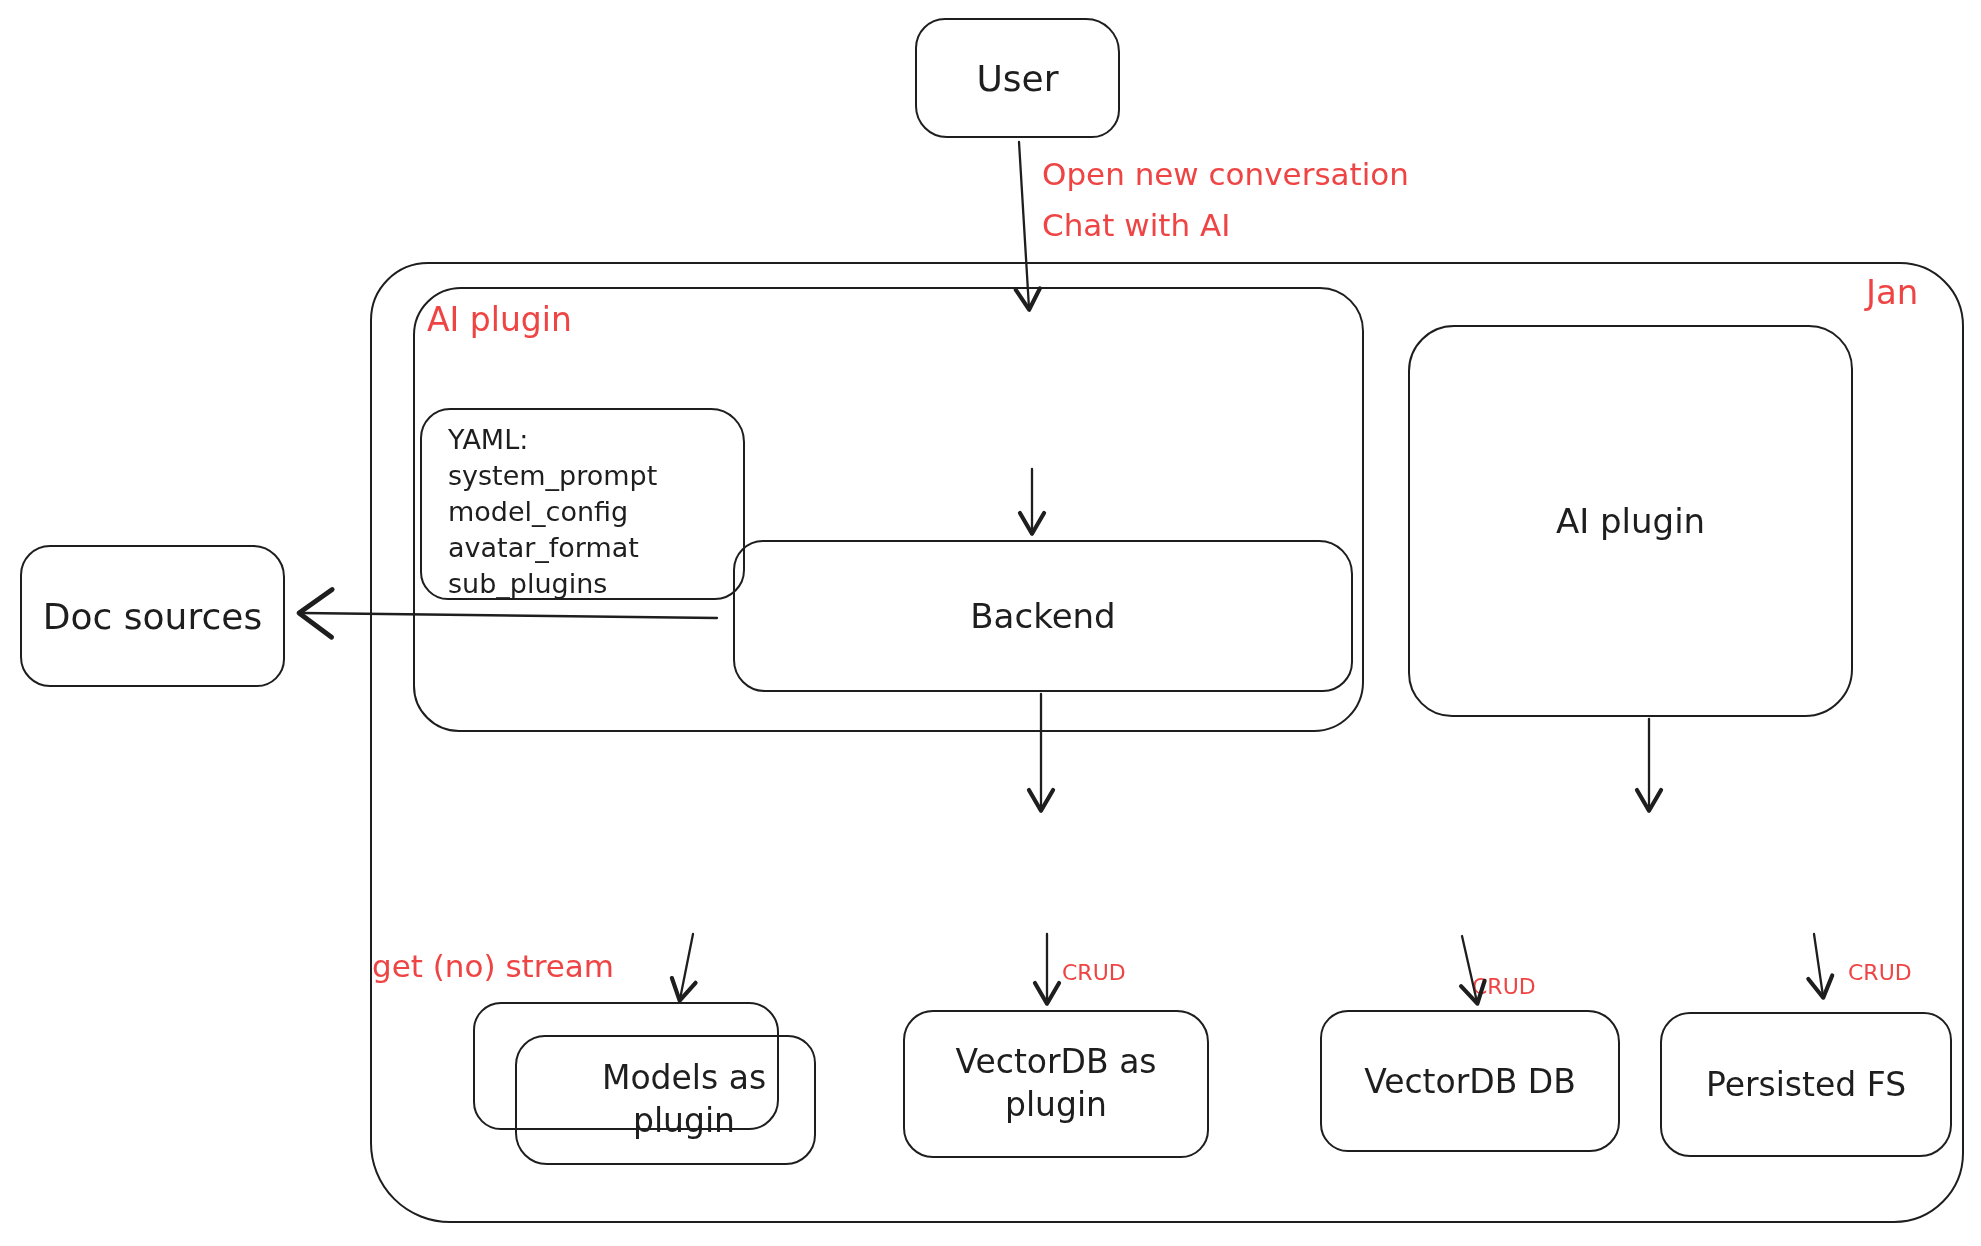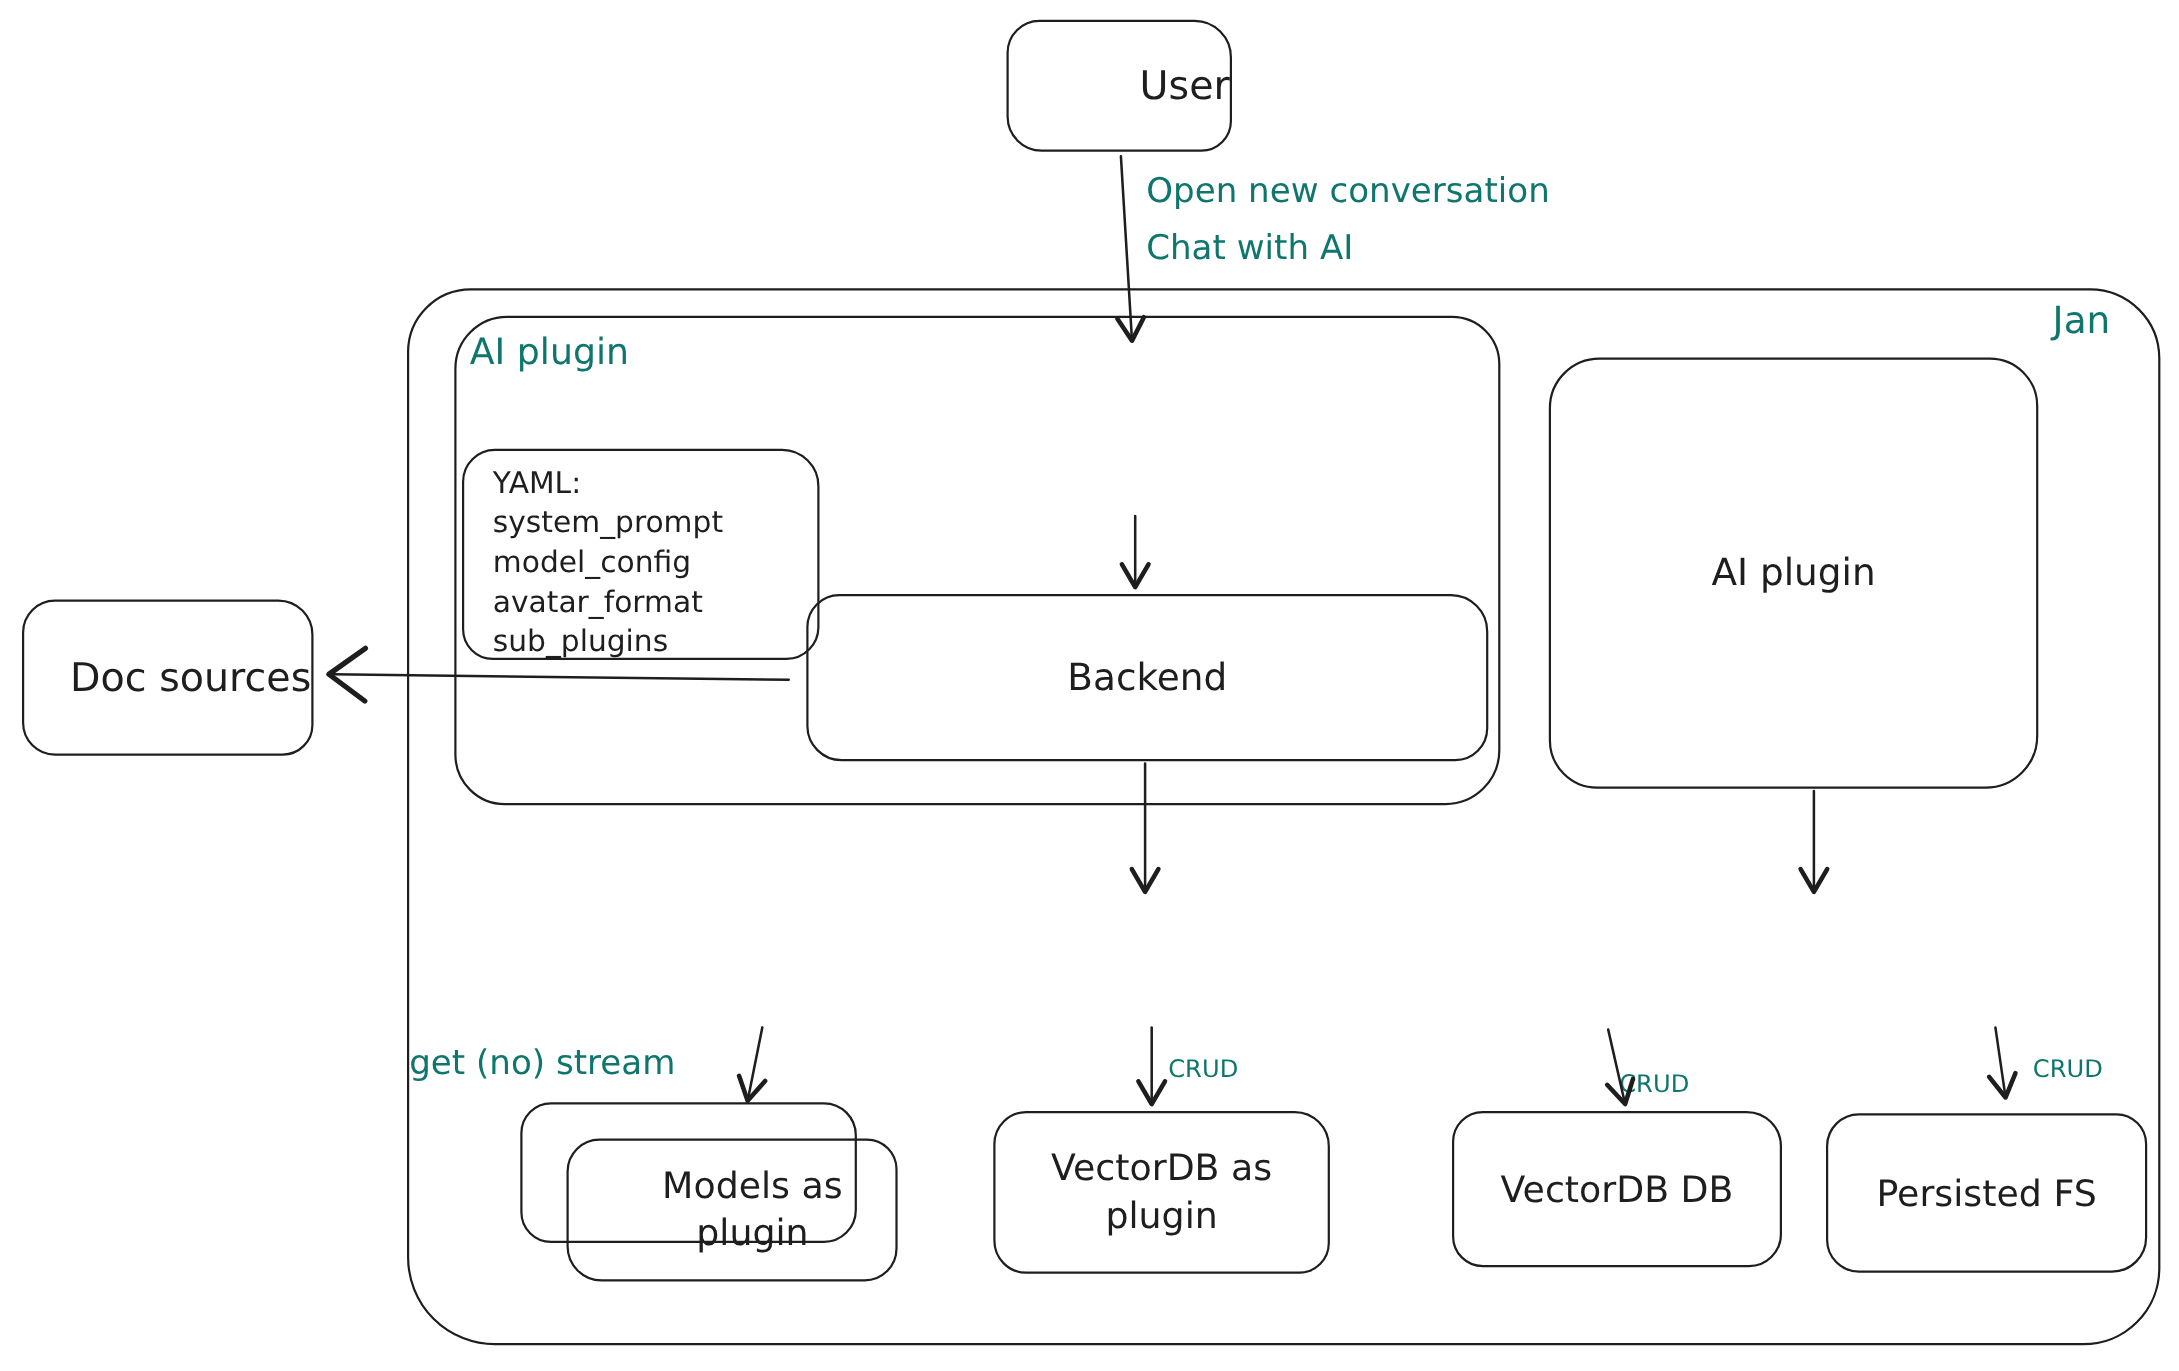--- a/index.html
+++ b/index.html
@@ -17,21 +17,21 @@
     overflow: hidden;
   }
   .box {
     position: absolute;
     border: 2.5px solid #1e1e1e;
     background: transparent;
     box-sizing: border-box;
   }
   .label {
     position: absolute;
-    color: #0f766e;
+    color: #ef4444;
     white-space: nowrap;
   }
   .center-label {
     display: flex;
     align-items: center;
     justify-content: center;
     text-align: center;
   }
   
   .user-box        { left: 915px;  top: 18px;   width: 205px;  height: 120px; border-radius: 30px 34px 28px 32px; }
@@ -42,21 +42,21 @@
   .backend-box     { left: 733px;  top: 540px;  width: 620px;  height: 152px; border-radius: 30px 34px 30px 32px; }
   .ai-plugin-box   { left: 1408px; top: 325px;  width: 445px;  height: 392px; border-radius: 46px 44px 48px 44px; }
   .doc-sources-box { left: 20px;   top: 545px;  width: 265px;  height: 142px; border-radius: 30px 32px 28px 30px; }
   .jan-core-box    { left: 535px;  top: 817px;  width: 1333px; height: 115px; border-radius: 28px 30px 32px 28px; }
   .models-back     { left: 473px;  top: 1002px; width: 306px;  height: 128px; border-radius: 28px 30px 30px 28px; }
   .models-front    { left: 515px;  top: 1035px; width: 301px;  height: 130px; border-radius: 30px 28px 30px 32px; padding-left: 37px; }
   .vectordb-box    { left: 903px;  top: 1010px; width: 306px;  height: 148px; border-radius: 30px 32px 28px 30px; }
   .persisted-db-box{ left: 1320px; top: 1010px; width: 300px;  height: 142px; border-radius: 28px 32px 30px 28px; }
   .persisted-fs-box{ left: 1660px; top: 1012px; width: 292px;  height: 145px; border-radius: 30px 28px 32px 30px; }
 
-  .title-36 { font-size: 36px; justify-content: flex-end; }
+  .title-36 { font-size: 36px; }
   .title-34 { font-size: 34px; }
   .title-33 { font-size: 33px; }
   .edge-31  { font-size: 31px; }
   .edge-30  { font-size: 22px; }
 
   .two-line { line-height: 1.3; white-space: normal; }
 
   .arrow-layer {
     position: absolute;
     left: 0; top: 0;

